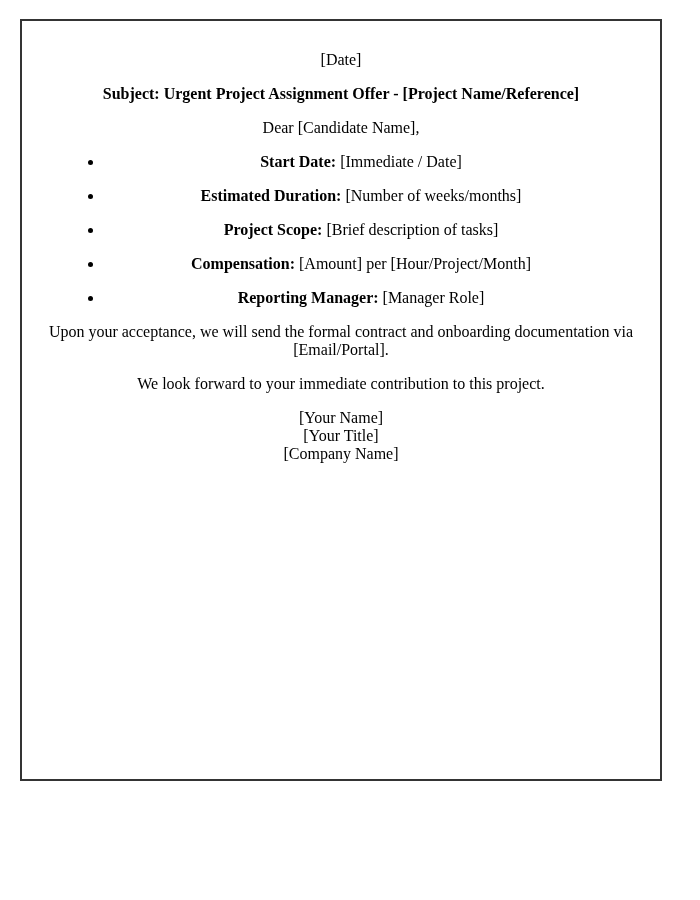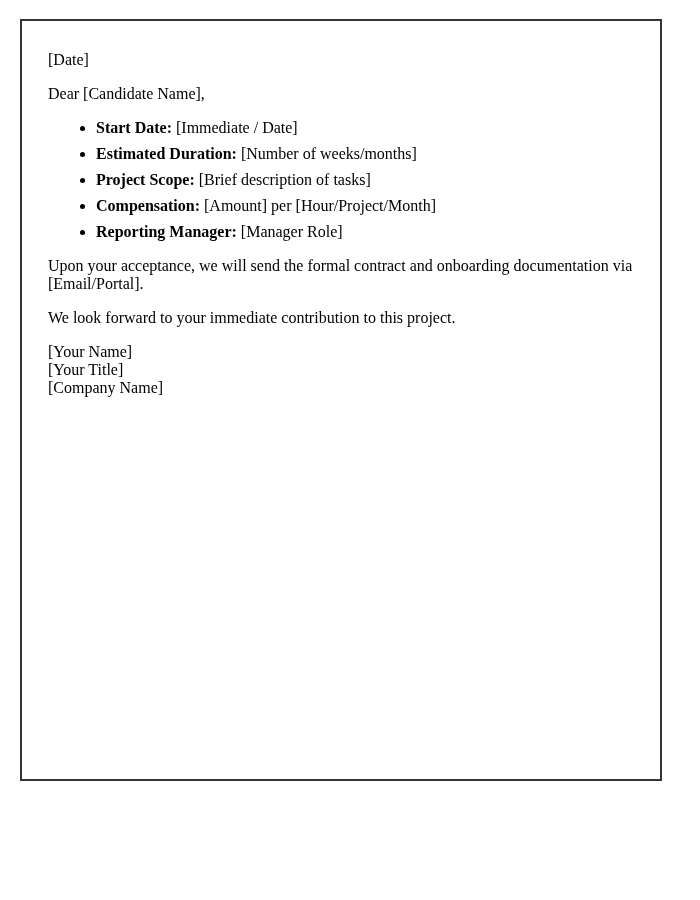--- a/index.html
+++ b/index.html
@@ -1,15 +1,15 @@
 <!DOCTYPE html>
 <html><head>
 <meta charset="utf-8">
 <style>
-  * { box-sizing: border-box; }
+  * { box-sizing: border-box; text-align: center; }
   html, body {
     margin: 0;
     padding: 0;
     background: #ffffff;
     width: 700px;
     height: 900px;
     font-family: "Liberation Serif", "DejaVu Serif", serif;
     color: #000000;
   }
   .page {
@@ -36,32 +36,33 @@
   }
   .b { font-weight: bold; }
   ul.details {
     margin: 16px 0;
     padding-left: 40px;
     font-size: 16px;
     line-height: 18px;
   }
   ul.details li {
     list-style-type: disc;
-    margin: 8px;
+    margin: 16px;
   }
 </style>
 </head>
 <body>
 
 <div class="page">
   <div class="doc-frame">
 
     <p>[Date]</p>
 
 
+    <p class="b">Subject: Urgent Project Assignment Offer - [Project Name/Reference]</p>
 
     <p>Dear [Candidate Name],</p>
 
 
 
     <ul class="details">
       <li><span class="b">Start Date:</span><span> [Immediate / Date]</span></li>
       <li><span class="b">Estimated Duration:</span><span> [Number of weeks/months]</span></li>
       <li><span class="b">Project Scope:</span><span> [Brief description of tasks]</span></li>
       <li><span class="b">Compensation:</span><span> [Amount] per [Hour/Project/Month]</span></li>

